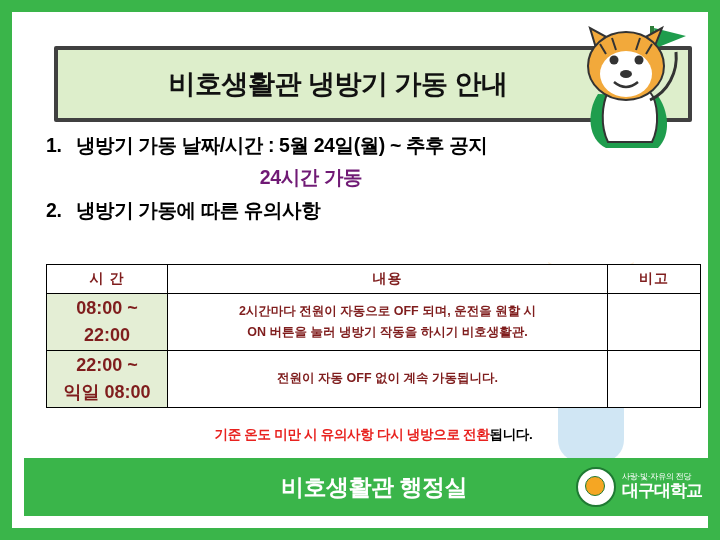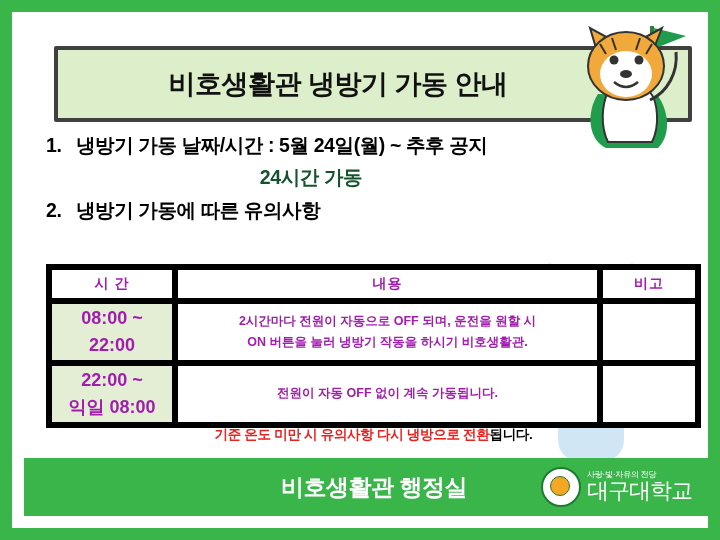--- a/index.html
+++ b/index.html
@@ -91,40 +91,40 @@
   .li .num {
     width: 30px;
     flex: none;
   }
   .li .txt {
     flex: 1;
   }
   .sub-line {
     font-size: 19.5px;
     font-weight: bold;
-    color: #14532d;
+    color: #701a75;
     text-align: center;
     width: 470px;
     margin: 0 0 6px 30px;
     letter-spacing: -0.4px;
   }
   
   table.info {
     position: absolute;
     left: 22px;
     top: 240px;
     width: 655px;
     border-collapse: collapse;
     background: transparent;
   }
   table.info th, table.info td {
-    border: 6px solid #000000;
+    border: 1px solid #000000;
     text-align: center;
     vertical-align: middle;
-    color: #a21caf;
+    color: #7f1d1d;
   }
   table.info th {
     background: #ffffff;
     font-size: 14px;
     font-weight: bold;
     height: 26px;
     letter-spacing: 1px;
   }
   table.info td.time {
     background: #e4eed5;
@@ -178,21 +178,21 @@
     height: 58px;
     line-height: 58px;
     text-align: center;
     color: #ffffff;
     font-size: 23px;
     font-weight: bold;
     letter-spacing: -0.5px;
   }
   .univ-logo {
     position: absolute;
-    right: 28px;
+    right: 18px;
     top: 8px;
     height: 42px;
     display: flex;
     align-items: center;
     gap: 6px;
   }
   .logo-mark {
     width: 36px;
     height: 36px;
     border-radius: 50%;
@@ -217,23 +217,23 @@
     flex-direction: column;
     justify-content: center;
     line-height: 1.1;
   }
   .logo-tag {
     font-size: 8px;
     color: #ffffff;
     letter-spacing: -0.2px;
   }
   .logo-name {
-    font-size: 22px;
+    font-size: 17px;
     color: #ffffff;
-    font-weight: normal;
+    font-weight: bold;
     letter-spacing: -1px;
   }
 </style>
 </head>
 <body>
 
 <div class="slide">
   <div class="inner">
 
     <svg class="watermark" viewBox="0 0 190 250">

